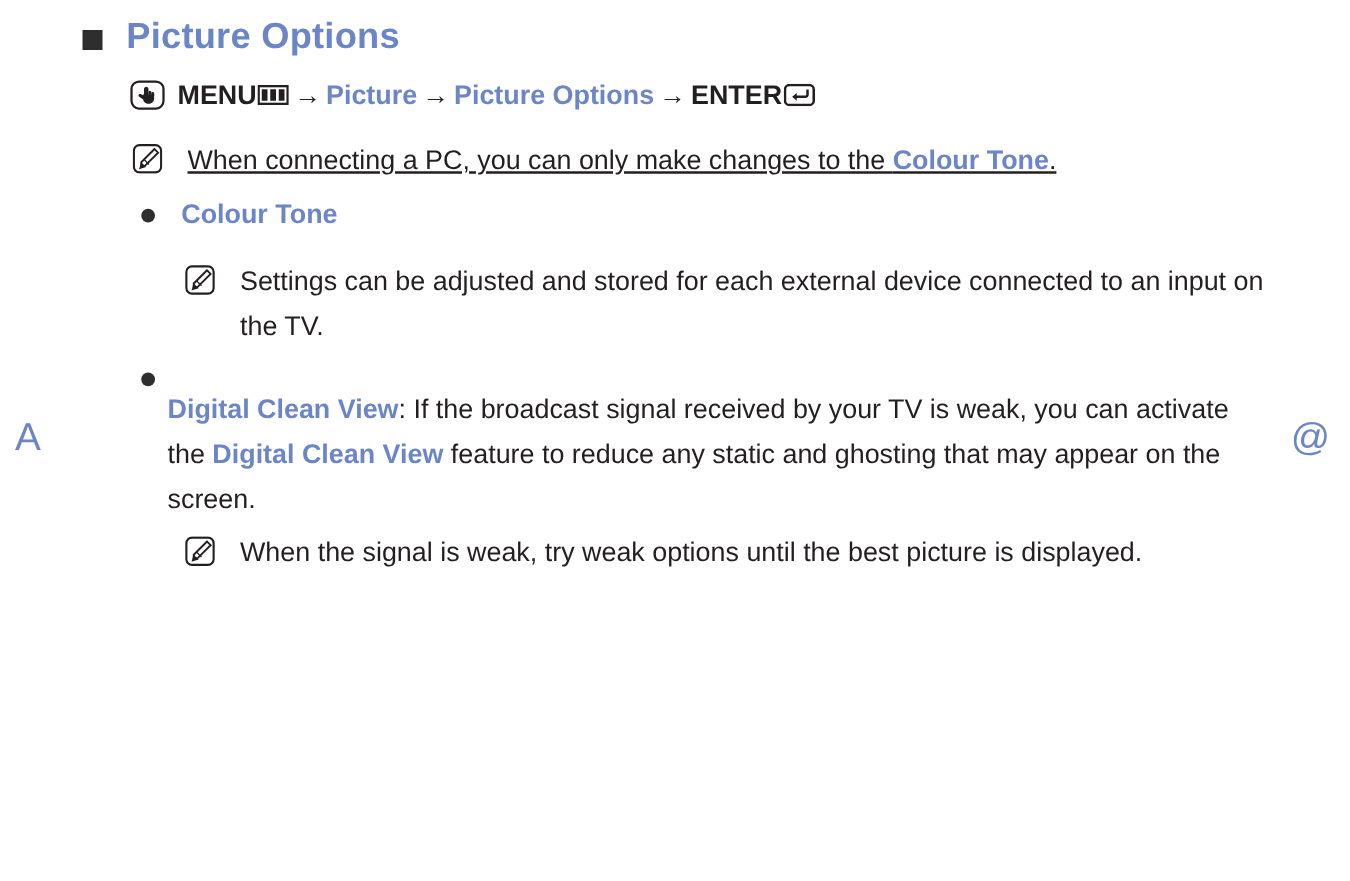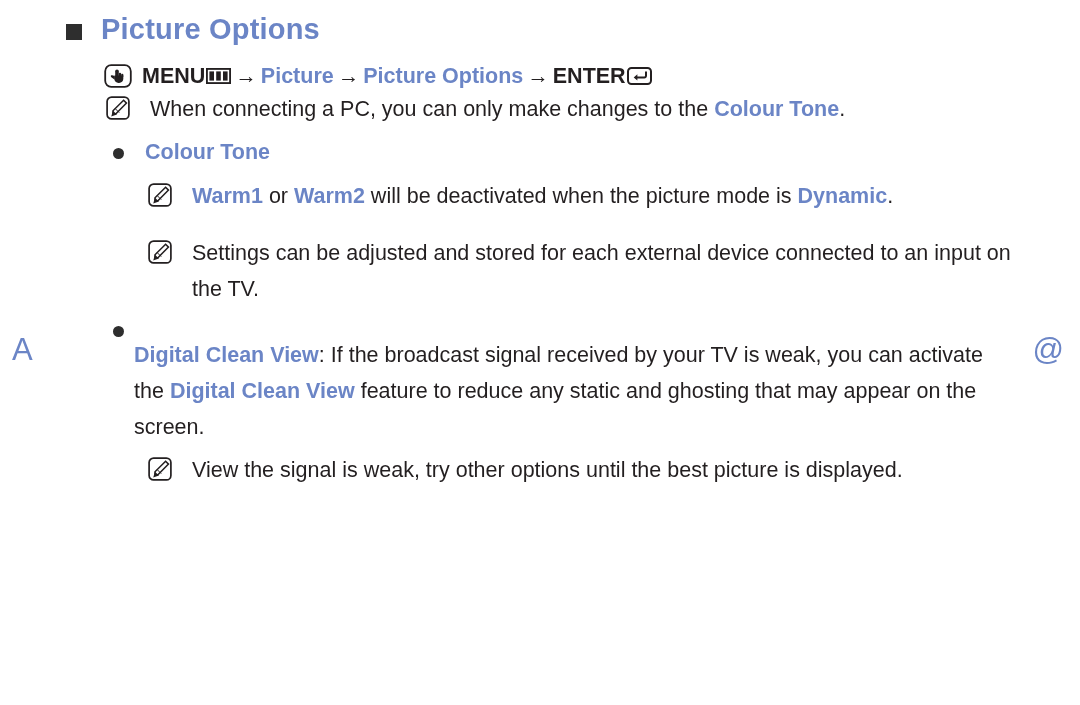--- a/index.html
+++ b/index.html
@@ -138,21 +138,21 @@
   }
   .note-text {
     font-size: 21.5px;
     line-height: 36px;
     color: #231f20;
   }
   .blue { color: #6b85c6; font-weight: bold; }
 
   
   .r-menu   { margin-top: 2px; }
-  .r-note1  { padding-left: 2px; }
+  .r-note1  { margin-top: 19px; padding-left: 2px; text-decoration: underline; }
   .r-note1 .note-text { margin-left: 20px; }
 
   .r-bullet1 { margin-top: 10px; padding-left: 9px; }
   .r-bullet1 .b-text { margin-left: 21px; font-size: 21.5px; line-height: 30px; }
 
   .r-note2 { margin-top: 11px; padding-left: 44px; }
   .r-note2 .note-text { margin-left: 20px; width: 820px; }
 
   .r-note3 { margin-top: 21px; padding-left: 44px; }
   .r-note3 .note-text { margin-left: 20px; width: 830px; }
@@ -225,31 +225,20 @@
         </svg>
       </span>
       <span class="note-text"><span>When connecting a PC, you can only make changes to the </span><span class="blue">Colour Tone</span><span>.</span></span>
     </div>
 
     <div class="row r-bullet1">
       <span class="dot-bullet"></span>
       <span class="b-text blue">Colour Tone</span>
     </div>
 
-    <div class="note-block r-note2">
-      <span class="icon-note">
-        <svg viewBox="0 0 24 24" width="24" height="24">
-          <rect x="1.1" y="1.1" width="21.8" height="21.8" rx="4.5" ry="4.5" fill="none" stroke="#231f20" stroke-width="1.7"></rect>
-          <path d="M17.6 4.2 7.0 14.8l-.1 3.0 3.0-.1L20.5 7.1z" fill="none" stroke="#231f20" stroke-width="1.5"></path>
-          <path d="M7.0 14.8 5.2 20.4l5.7-1.8z" fill="#231f20"></path>
-          <path d="M9.2 12.6l4.0 4.0" fill="none" stroke="#231f20" stroke-width="1"></path>
-        </svg>
-      </span>
-      <span class="note-text"><span class="blue">Warm1</span><span> or </span><span class="blue">Warm2</span><span> will be deactivated when the picture mode is </span><span class="blue">Dynamic</span><span>.</span></span>
-    </div>
 
     <div class="note-block r-note3">
       <span class="icon-note">
         <svg viewBox="0 0 24 24" width="24" height="24">
           <rect x="1.1" y="1.1" width="21.8" height="21.8" rx="4.5" ry="4.5" fill="none" stroke="#231f20" stroke-width="1.7"></rect>
           <path d="M17.6 4.2 7.0 14.8l-.1 3.0 3.0-.1L20.5 7.1z" fill="none" stroke="#231f20" stroke-width="1.5"></path>
           <path d="M7.0 14.8 5.2 20.4l5.7-1.8z" fill="#231f20"></path>
           <path d="M9.2 12.6l4.0 4.0" fill="none" stroke="#231f20" stroke-width="1"></path>
         </svg>
       </span>
@@ -263,17 +252,17 @@
 
     <div class="note-block r-note4">
       <span class="icon-note">
         <svg viewBox="0 0 24 24" width="24" height="24">
           <rect x="1.1" y="1.1" width="21.8" height="21.8" rx="4.5" ry="4.5" fill="none" stroke="#231f20" stroke-width="1.7"></rect>
           <path d="M17.6 4.2 7.0 14.8l-.1 3.0 3.0-.1L20.5 7.1z" fill="none" stroke="#231f20" stroke-width="1.5"></path>
           <path d="M7.0 14.8 5.2 20.4l5.7-1.8z" fill="#231f20"></path>
           <path d="M9.2 12.6l4.0 4.0" fill="none" stroke="#231f20" stroke-width="1"></path>
         </svg>
       </span>
-      <span class="note-text">View the signal is weak, try other options until the best picture is displayed.</span>
+      <span class="note-text">When the signal is weak, try weak options until the best picture is displayed.</span>
     </div>
 
   </div>
 </div>
 
 </body></html>

